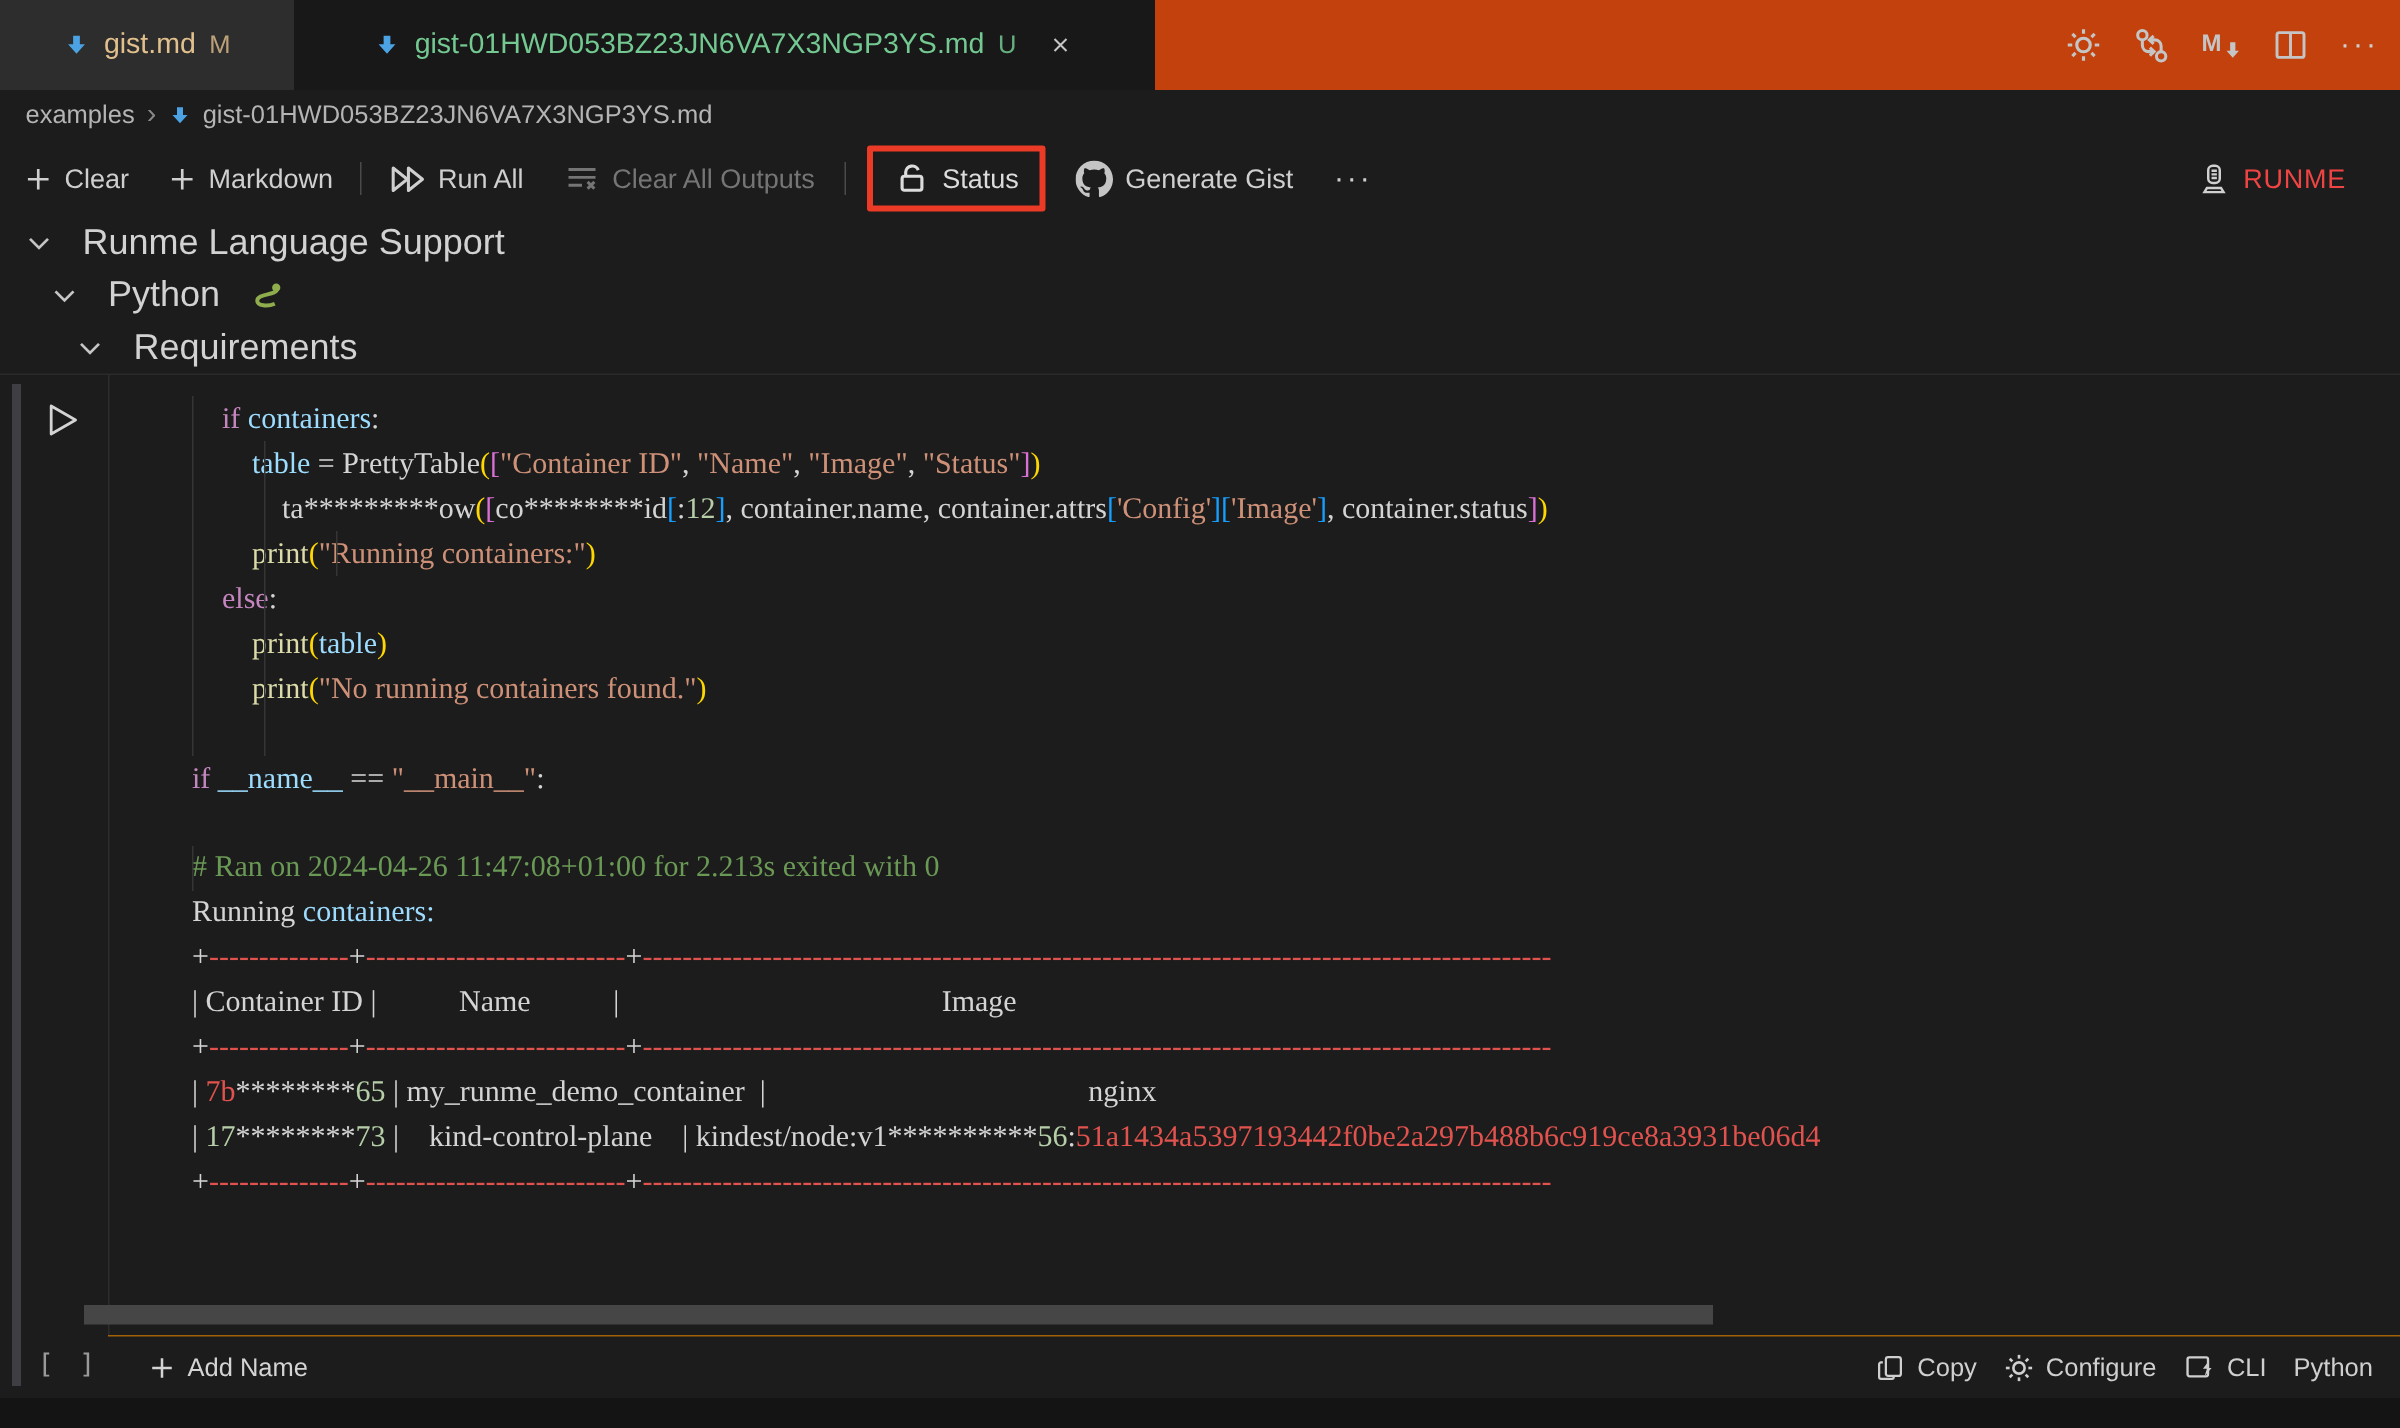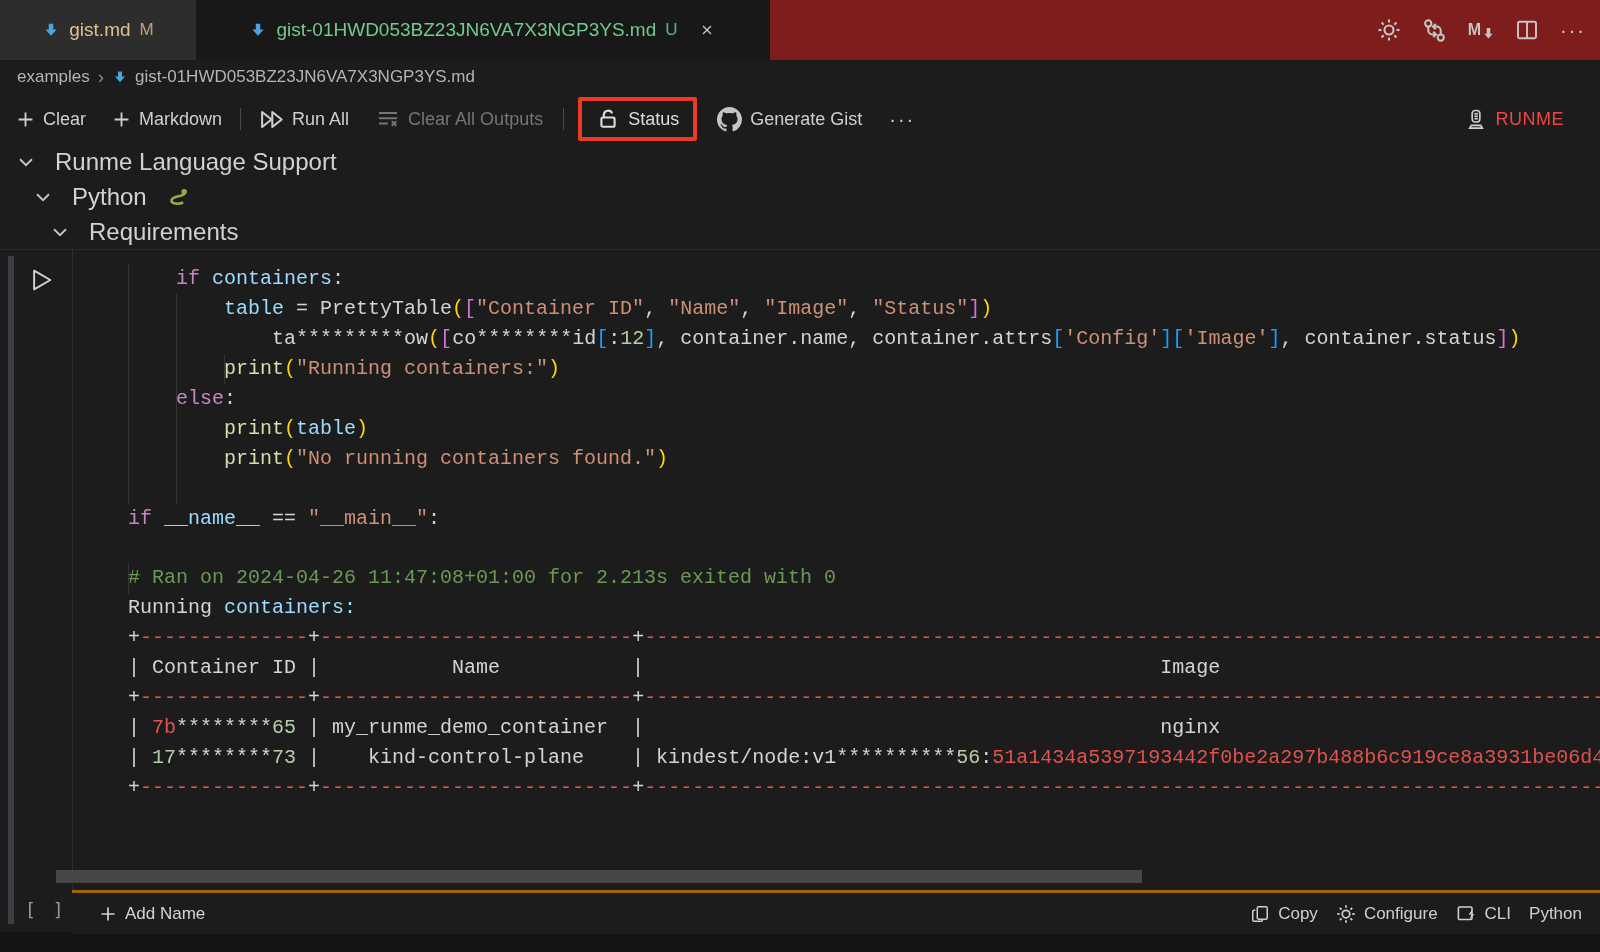--- a/index.html
+++ b/index.html
@@ -4,21 +4,21 @@
 <style>
   html,body{margin:0;padding:0}
   body{
     width:1600px;height:952px;overflow:hidden;
     background:#1c1c1c;color:#cccccc;
     font-family:"Liberation Sans",sans-serif;
     position:relative;
   }
   svg{display:block}
   
-  .tabbar{height:60px;background:#7f1d1d;display:flex;position:relative}
+  .tabbar{height:60px;background:#c2410c;display:flex;position:relative}
   .tab{display:flex;align-items:center;justify-content:center;gap:9px;height:60px;box-sizing:border-box;font-size:19px}
   .tab.inactive{width:196px;background:#2d2d2d}
   .tab.active{width:574px;background:#181818}
   .tab-label-modified{color:var(--tabModified)}
   .tab-badge-modified{color:var(--tabModified);opacity:.8;font-size:17px}
   .tab-label-untracked{color:var(--tabUntracked)}
   .tab-badge-untracked{color:var(--tabUntracked);opacity:.85;font-size:17px}
   .tab-close{margin-left:10px;padding:2px;cursor:pointer}
   .tabbar-actions{position:absolute;right:14px;top:0;height:60px;display:flex;align-items:center;gap:21px}
   .mdown{display:flex;align-items:flex-end;gap:2px;font-weight:bold;font-size:16px;color:#c5c5c5}
@@ -34,38 +34,38 @@
   .unmask-box{border:4px solid var(--highlight);border-radius:2px;padding:6px 14px;display:flex;align-items:center;gap:9px;margin:0 10px 0 2px}
   .more-dots{font-size:20px;letter-spacing:2px;color:#cfcfcf;cursor:pointer}
   .runme-brand{margin-left:auto;display:flex;align-items:center;gap:9px;padding-right:36px;font-size:18px;letter-spacing:.5px;color:#ef4444}
   
   .outline-row{height:35px;display:flex;align-items:center;gap:19px;font-size:24px;color:#d2d2d2;cursor:pointer}
   
   .cell{position:relative;height:682px;border-top:1px solid #2a2a2a;background:#1c1c1c}
   .focus-strip{position:absolute;left:8px;top:6px;width:6px;height:668px;background:#3e3e44}
   .run-btn{position:absolute;left:26px;top:15px;cursor:pointer}
   .cell-content{position:absolute;left:72px;top:0;right:0;bottom:0;border-left:1px solid #2c2c2c;overflow:hidden}
-  .code,.output{font-family:Liberation Mono, monospace;font-size:20px;line-height:30px}
+  .code,.output{font-family:Liberation Serif, serif;font-size:20px;line-height:30px}
   .code{position:relative;padding:14px 0 0 55px}
   .output{padding-left:55px;margin-top:29px}
   .cl{white-space:pre;height:30px}
   .guide{position:absolute;width:1px;background:#353535}
   .tk-plain{color:var(--plain)}
   .tk-kw{color:var(--kw)}
   .tk-ident{color:var(--ident)}
   .tk-str{color:var(--str)}
   .tk-fn{color:var(--fn)}
   .tk-br1{color:var(--br1)}
   .tk-br2{color:var(--br2)}
   .tk-br3{color:var(--br3)}
   .tk-num{color:var(--num)}
   .tk-comment{color:var(--comment)}
   .tk-red{color:var(--red)}
   .hscroll{position:absolute;left:56px;top:620px;width:1086px;height:13px;background:#464646;cursor:pointer}
-  .cellbar{position:absolute;left:72px;right:0;top:640px;height:41px;border-top:3px solid #a16207;display:flex;align-items:center;font-size:17px;color:#d4d4d4;background:#1c1c1c}
+  .cellbar{position:absolute;left:72px;right:0;top:640px;height:41px;border-top:1px solid #a16207;display:flex;align-items:center;font-size:17px;color:#d4d4d4;background:#1c1c1c}
   .addname{display:flex;align-items:center;gap:8px;margin-left:27px;cursor:pointer}
   .cellbar-right{margin-left:auto;display:flex;align-items:center;gap:18px;padding-right:18px}
   .cb-item{display:flex;align-items:center;gap:8px;cursor:pointer;color:#cfcfcf}
   .brackets{position:absolute;left:25px;top:649px;font-family:"DejaVu Sans Mono",monospace;font-size:18px;color:#9a9a9a;letter-spacing:3px;cursor:pointer}
   .bottom-strip{height:20px;background:#141414}
 </style>
 </head>
 <body>
 
 <div class="tabbar">

